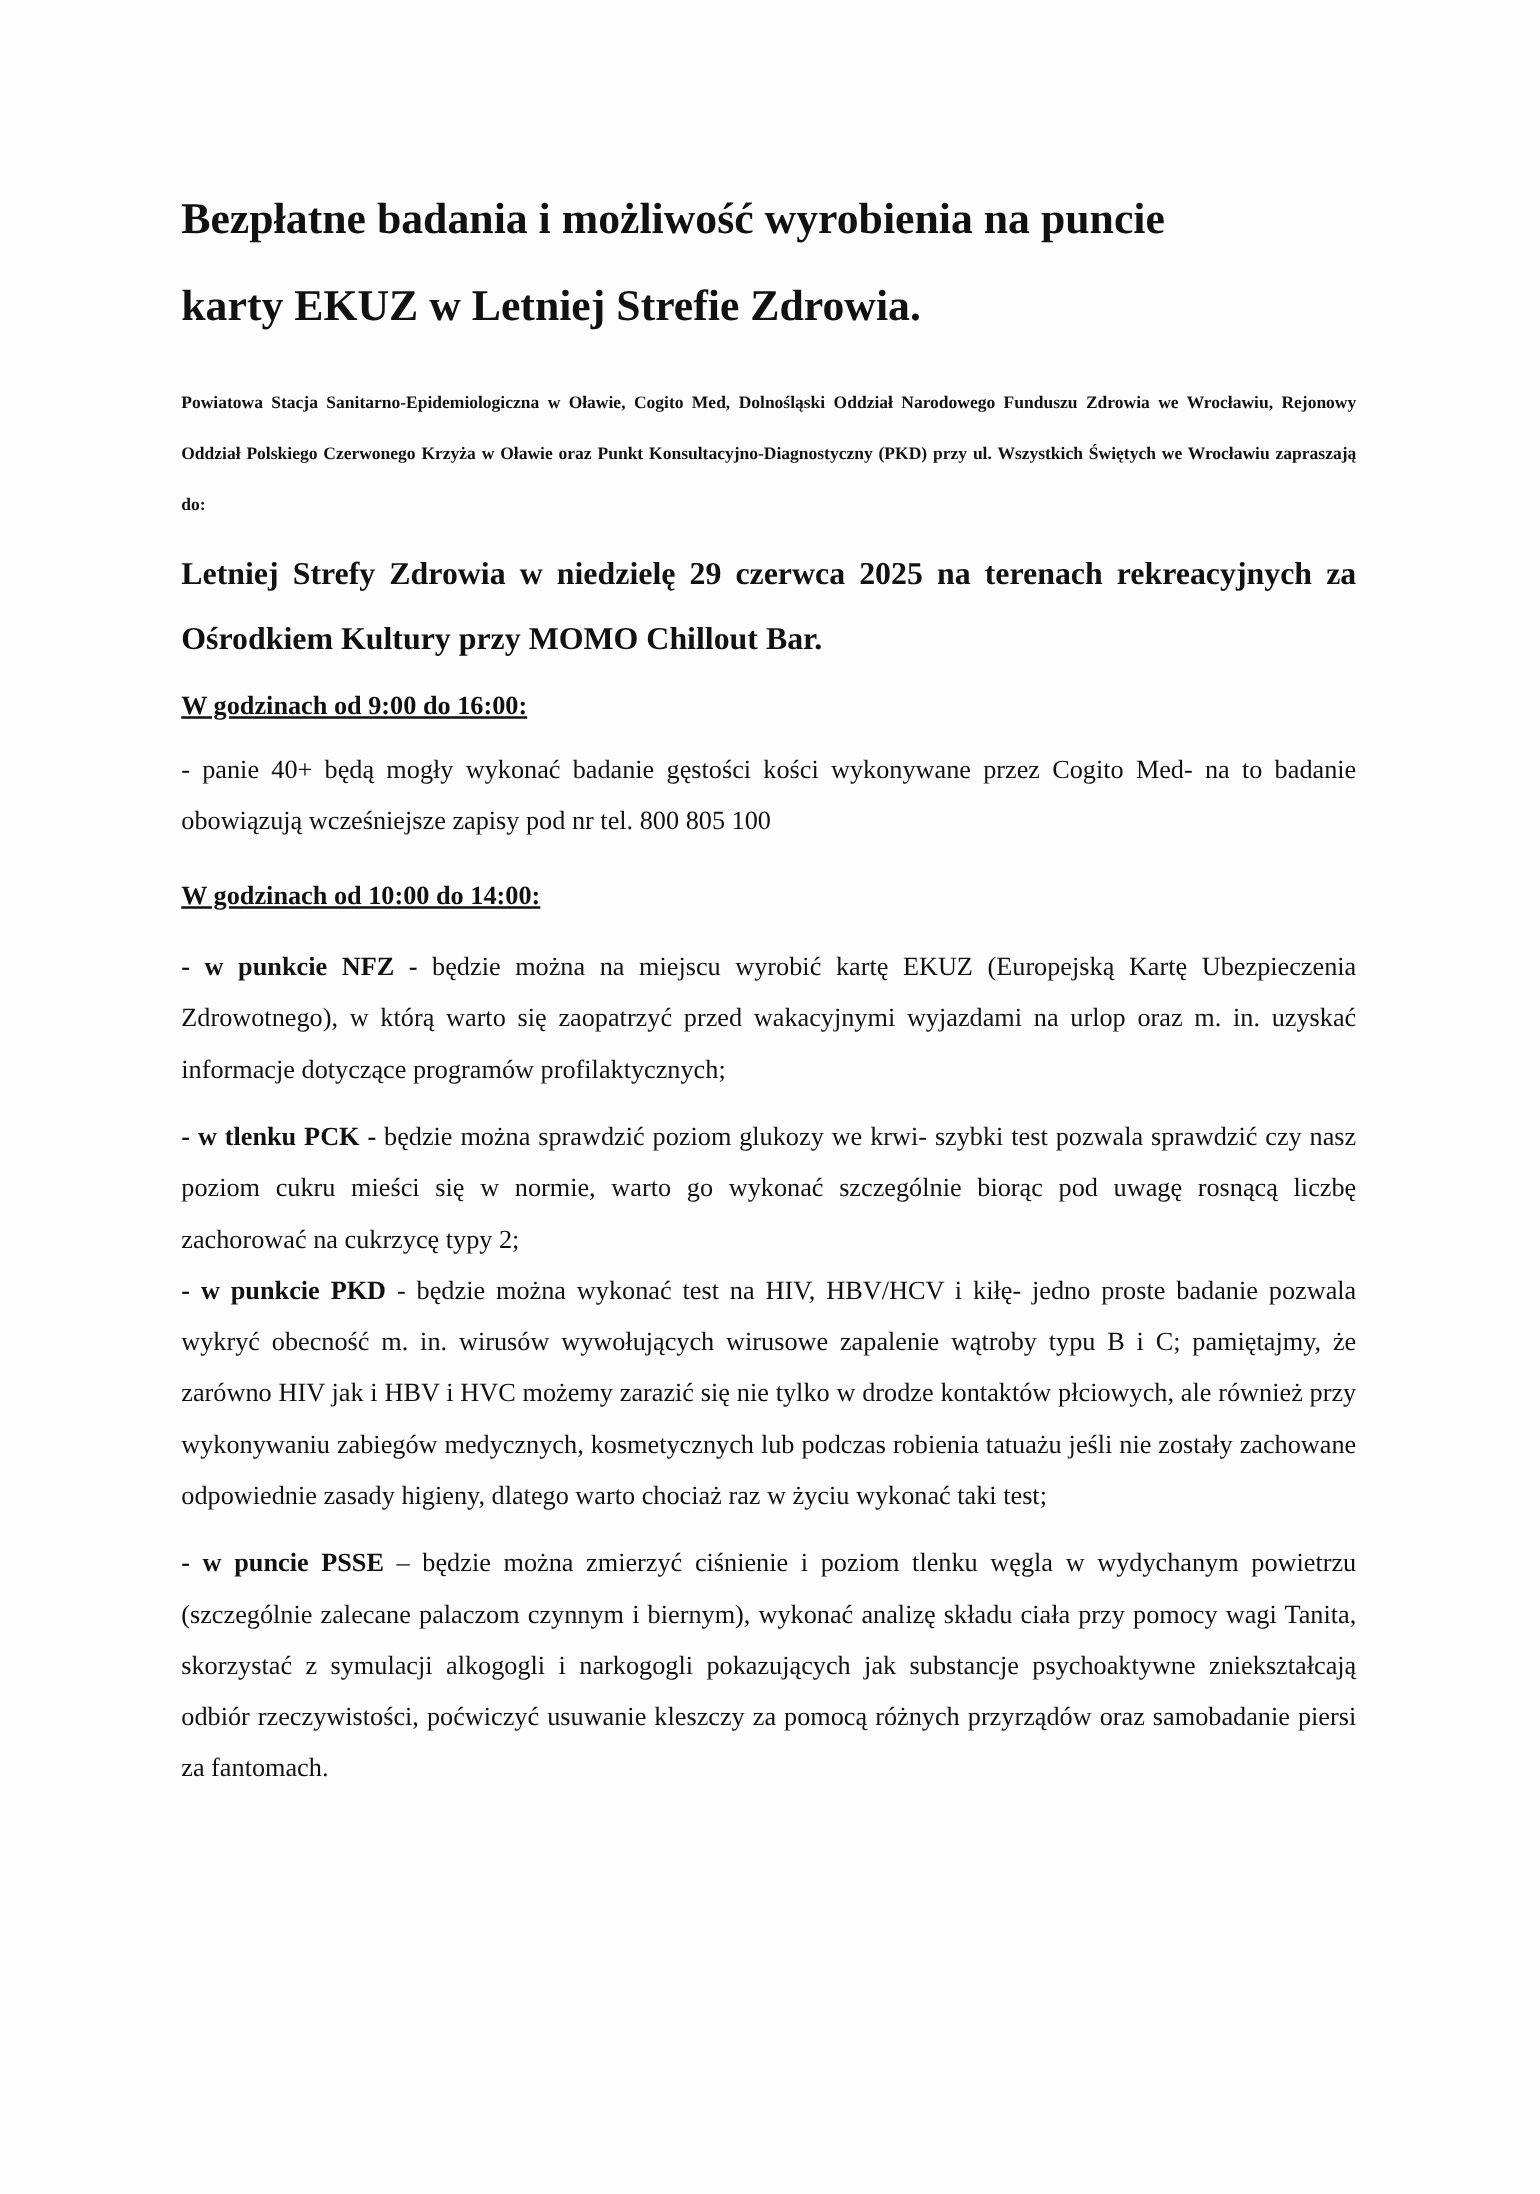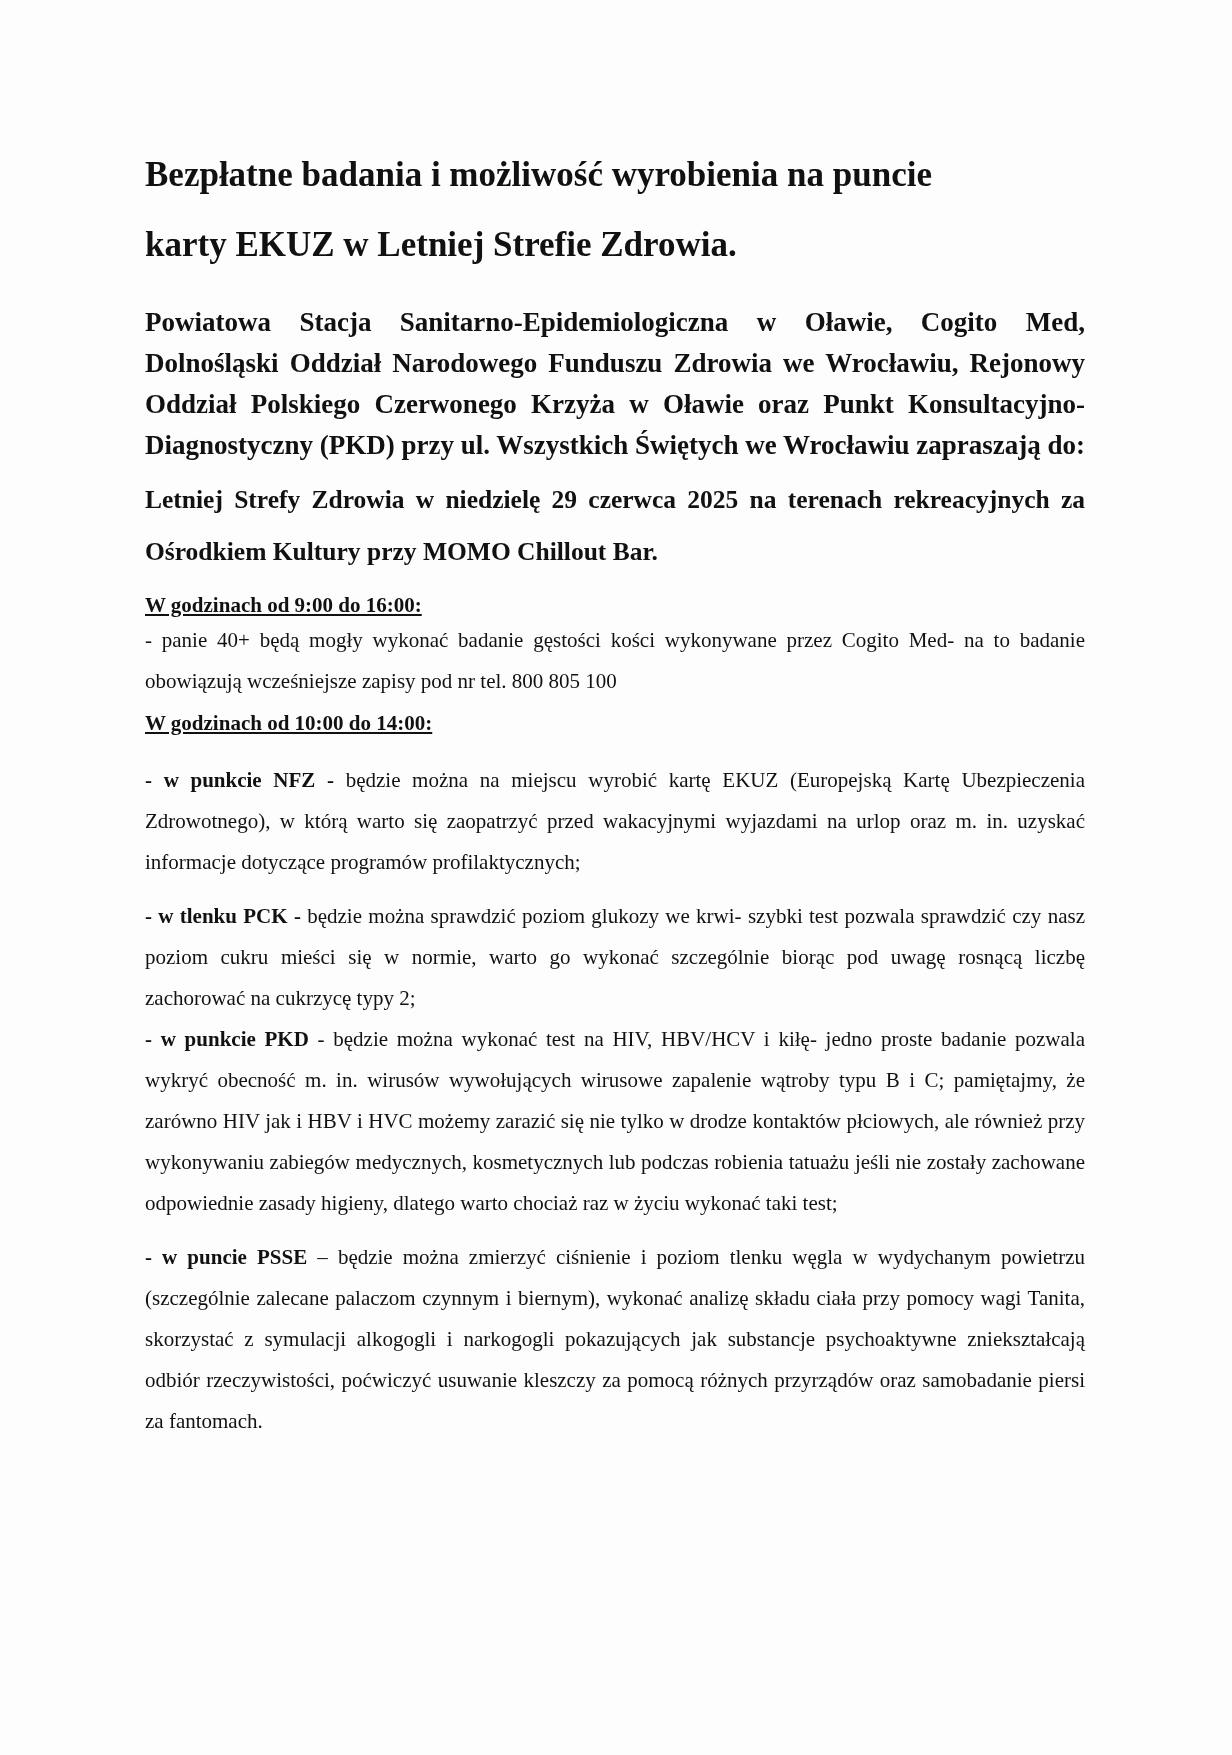--- a/index.html
+++ b/index.html
@@ -6,37 +6,37 @@
     body {
       width: 1232px; height: 1755px; position: relative; overflow: hidden;
       font-family: "Liberation Serif", "DejaVu Serif", serif; color: #111;
     }
     .page { position: absolute; left: 0; top: 0; width: 1232px; height: 1755px; background: #fdfdfd; }
     .content { position: absolute; left: 145px; top: 140px; width: 940px; }
     .title {
       font-weight: bold; font-size: 35px; line-height: 70px; margin: 0;
     }
     .intro {
-      margin-top: 22px; font-weight: bold; font-size: 27px; line-height: 41px;
+      margin-top: 22px; font-weight: bold; font-size: 14px; line-height: 41px;
       text-align: justify; text-align-last: left;
     }
     .event {
       margin-top: 8px; font-weight: bold; font-size: 25.5px; line-height: 52px;
       text-align: justify; text-align-last: left;
     }
     .hours {
       font-weight: bold; font-size: 21px; text-decoration: underline; line-height: 30px;
     }
     .h1 { margin-top: 12px; }
-    .h2 { margin-top: 6px; }
+    .h2 { margin-top: 24px; }
     .para {
       font-size: 21px; line-height: 41px; text-align: justify; text-align-last: left;
     }
     .para .lead { font-weight: bold; }
-    .p1 { margin-top: 0; }
+    .p1 { margin-top: 16px; }
     .pnfz { margin-top: 22px; }
     .ppck { margin-top: 13px; }
     .ppkd { }
     .ppsse { margin-top: 13px; }
   </style>
 </head>
 <body>
 
 <div class="page">
   <div class="content">

